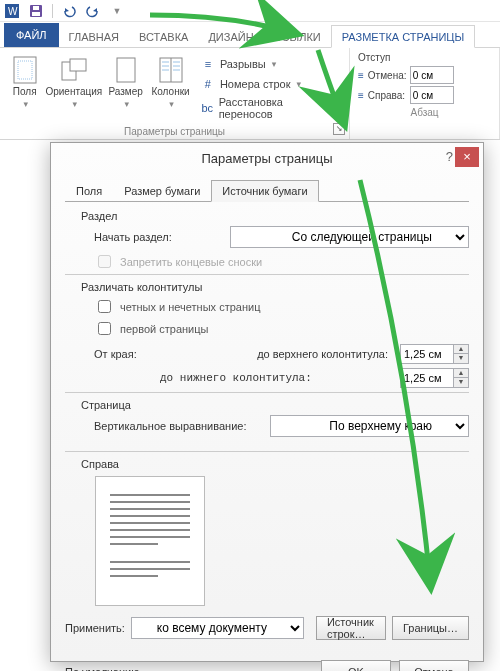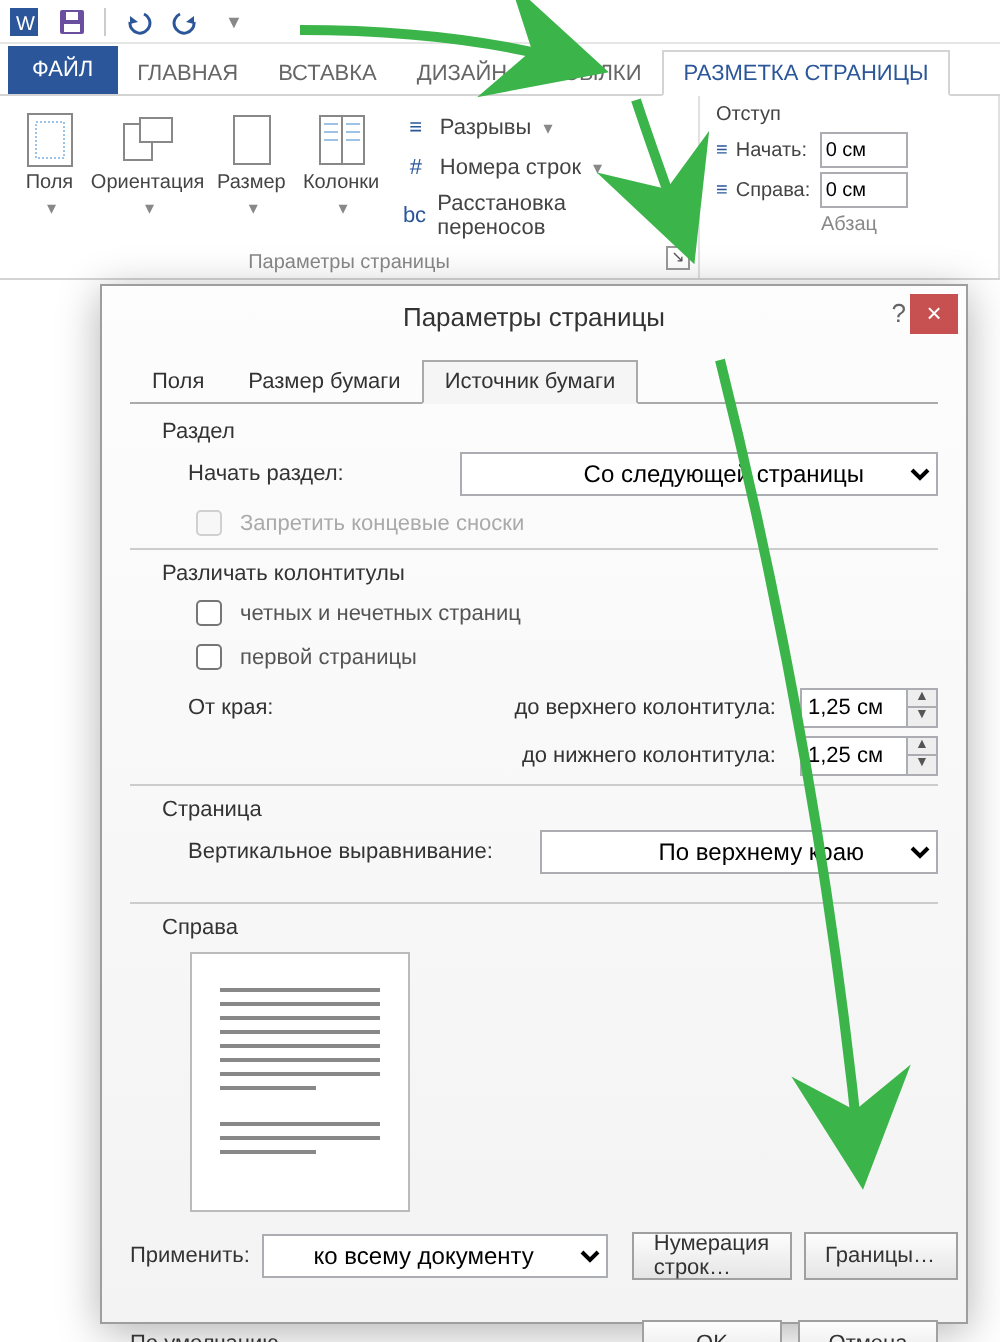--- a/index.html
+++ b/index.html
@@ -184,21 +184,21 @@
       </div>
     </div>
     <div class="group-label">Параметры страницы</div>
     <div class="launcher">↘</div>
   </div>
 
   <div class="group" style="flex:1;">
     <div style="font-size:10px;color:#444;margin-bottom:2px;">Отступ</div>
     <div class="indent-row">
       <span style="color:#2b579a;">≡</span>
-      <span class="lblmini">Начать:</span>
+      <span class="lblmini">Отмена:</span>
       <input class="fld" value="0 см" style="">
     </div>
     <div class="indent-row">
       <span style="color:#2b579a;">≡</span>
       <span class="lblmini">Справа:</span>
       <input class="fld" value="0 см" style="">
     </div>
     <div class="group-label">Абзац</div>
   </div>
 </div>
@@ -242,21 +242,21 @@
       <div class="spin-wrap">
         <input class="spin" value="1,25 см" style="">
         <div class="spin-btns">
             <div>▲</div>
             <div>▼</div>
           </div>
       </div>
     </div>
     <div class="row sub">
       <span class="rlabel" style="width:60px;"></span>
-      <span style="flex:1;text-align:right;padding-right:6px;">до нижнего колонтитула:</span>
+      <span style="flex:1;text-align:left;padding-right:6px;font-family:Liberation Mono, monospace;">до нижнего колонтитула:</span>
       <div class="spin-wrap">
         <input class="spin" value="1,25 см" style="">
         <div class="spin-btns">
             <div>▲</div>
             <div>▼</div>
           </div>
       </div>
     </div>
     <div class="hr"></div>
 
@@ -280,21 +280,21 @@
       <div style="height:6px;"></div>
       <div class="line"></div>
         <div class="line"></div>
         <div class="line short"></div>
     </div>
 
     <div class="dlg-row-bottom">
       <span>Применить:</span>
       <select class="combo" style="flex:0 0 130px;"><option>ко всему документу</option></select>
       <div style="flex:1"></div>
-      <div class="btn">Нумерация строк…</div>
+      <div class="btn">Источник строк…</div>
       <div class="btn">Границы…</div>
     </div>
   </div>
 
   <div class="dlg-footer">
     <span class="left">По умолчанию</span>
     <div class="btn" style="min-width:70px;justify-content:center;">OK</div>
     <div class="btn" style="min-width:70px;justify-content:center;">Отмена</div>
   </div>
 </div>

